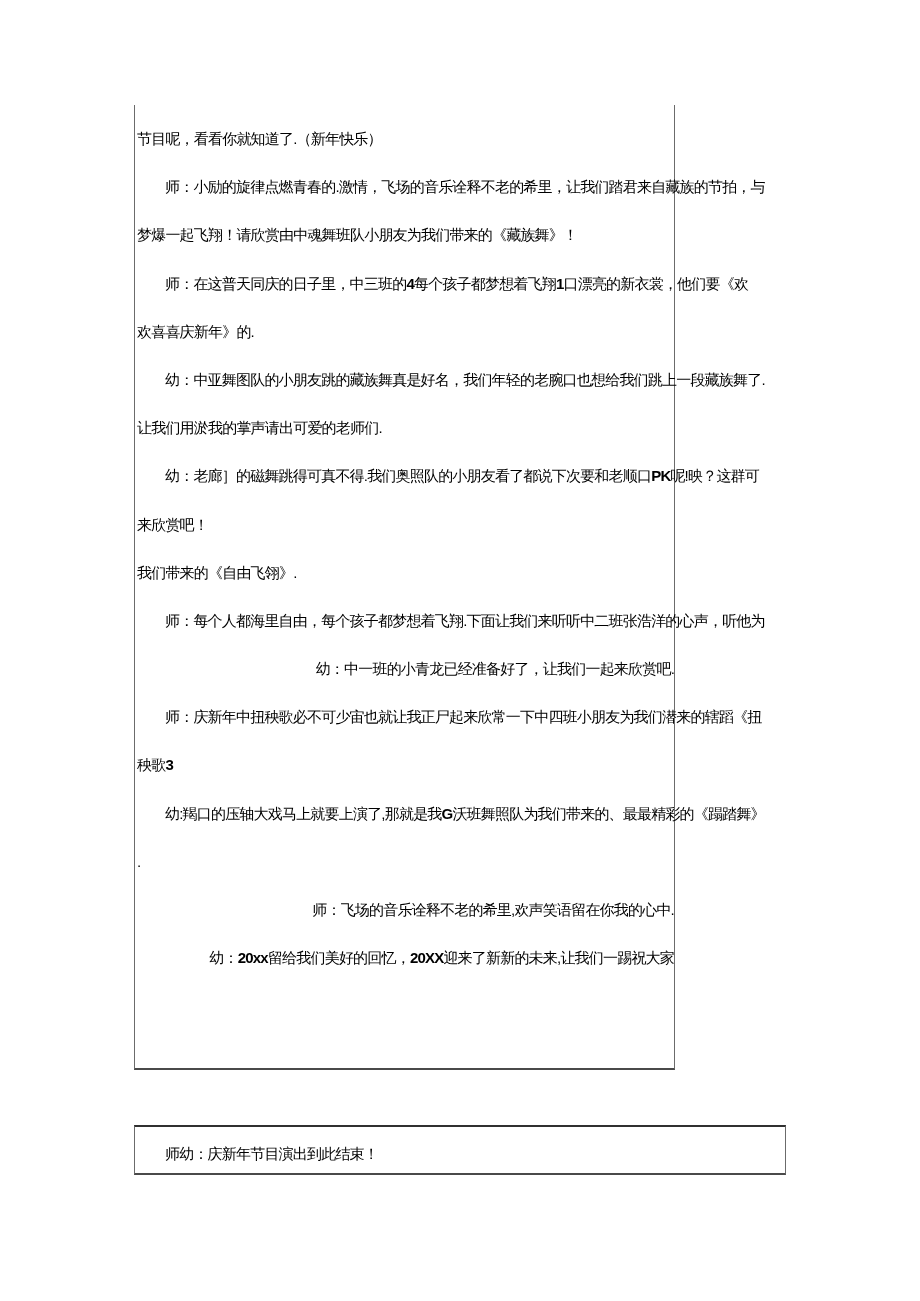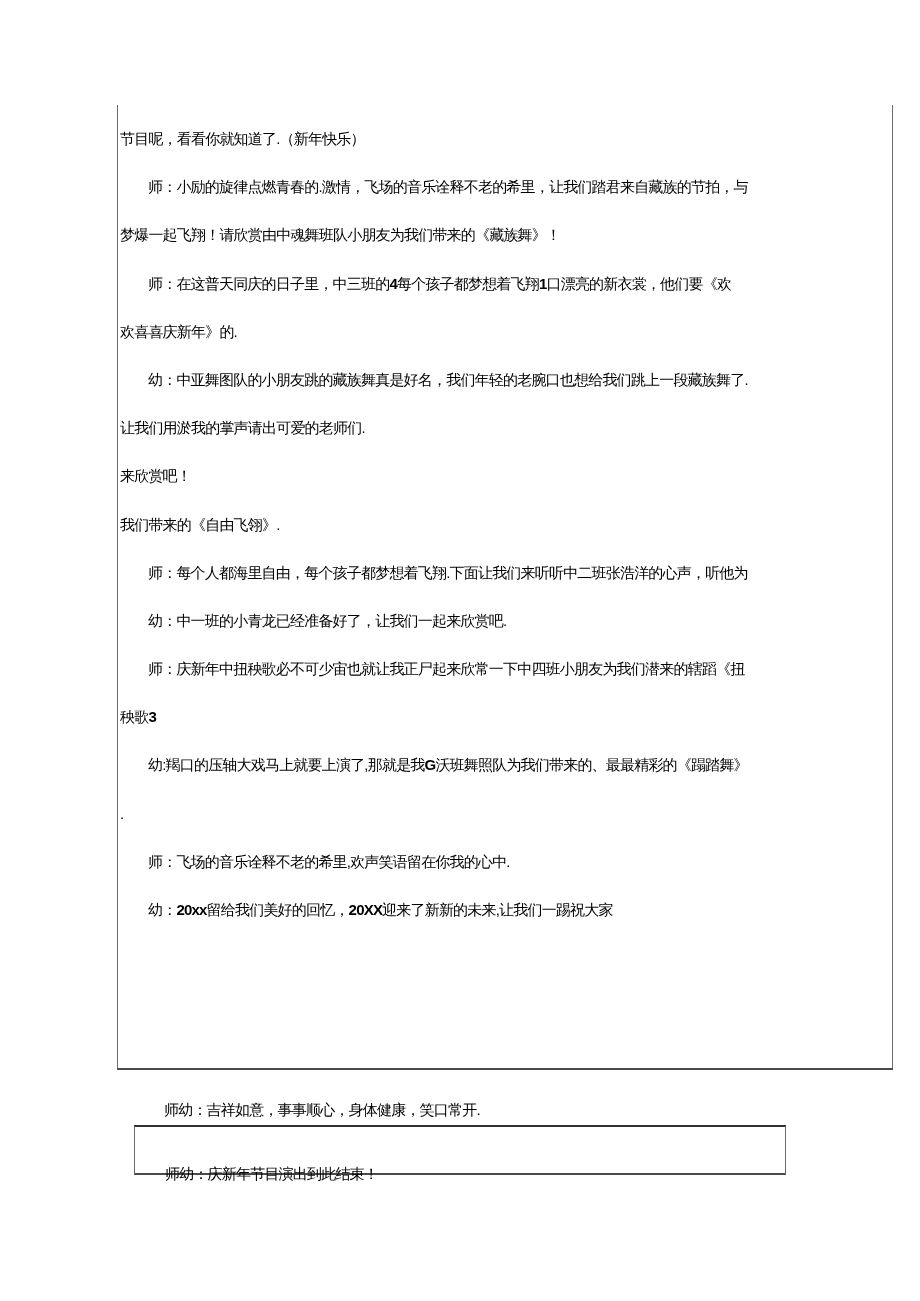--- a/index.html
+++ b/index.html
@@ -11,23 +11,23 @@
     position: relative;
     width: 920px;
     height: 1301px;
     background: #ffffff;
     font-family: "Liberation Sans", sans-serif;
     color: #000000;
     overflow: hidden;
   }
   .main-box {
     position: absolute;
-    left: 117px;
+    left: 134px;
     top: 105px;
-    width: 776px;
+    width: 541px;
     height: 965px;
     box-sizing: border-box;
     border-left: 1px solid #6b6b6b;
     border-right: 1px solid #6b6b6b;
     border-bottom: 2px solid #4a4a4a;
     overflow: visible;
   }
   .main-box-content {
     padding-top: 10px;
   }
@@ -35,20 +35,21 @@
     height: 48.2px;
     line-height: 48.2px;
     white-space: nowrap;
     font-size: 15px;
     letter-spacing: -0.8px;
     padding-left: 2px;
     color: #000000;
   }
   .line.indent {
     padding-left: 30px;
+    text-align: right;
   }
   .line b {
     font-weight: bold;
   }
   .closing-line {
     position: absolute;
     left: 134px;
     top: 1090px;
     width: 652px;
     height: 40px;
@@ -70,49 +71,48 @@
     border-top: 2px solid #303030;
     border-bottom: 2px solid #4a4a4a;
   }
   .end-box-line {
     padding-left: 30px;
     padding-top: 8px;
     line-height: 38px;
     white-space: nowrap;
     font-size: 15px;
     letter-spacing: -0.8px;
-    margin-top: 20px;
   }
 </style>
 </head>
 <body>
 
 <div class="page">
 
   <div class="main-box">
     <div class="main-box-content" id="main-box-content">
         <div class="line"><span>节目呢，看看你就知道了.（新年快乐）</span></div>
         <div class="line indent"><span>师：小励的旋律点燃青春的.激情，飞场的音乐诠释不老的希里，让我们踏君来自藏族的节拍，与</span></div>
         <div class="line"><span>梦爆一起飞翔！请欣赏由中魂舞班队小朋友为我们带来的《藏族舞》！</span></div>
         <div class="line indent"><span>师：在这普天同庆的日子里，中三班的</span><b>4</b><span>每个孩子都梦想着飞翔</span><b>1</b><span>口漂亮的新衣裳，他们要《欢</span></div>
         <div class="line"><span>欢喜喜庆新年》的.</span></div>
         <div class="line indent"><span>幼：中亚舞图队的小朋友跳的藏族舞真是好名，我们年轻的老腕口也想给我们跳上一段藏族舞了.</span></div>
         <div class="line"><span>让我们用淤我的掌声请出可爱的老师们.</span></div>
+        <div class="line indent"><span>幼：老廊］的磁舞跳得可真不得.我们奥照队的小朋友看了都说下次要和老顺口</span><b>PK</b><span>呢!映？这群可</span></div>
         <div class="line"><span>来欣赏吧！</span></div>
         <div class="line"><span>我们带来的《自由飞翎》.</span></div>
         <div class="line indent"><span>师：每个人都海里自由，每个孩子都梦想着飞翔.下面让我们来听听中二班张浩洋的心声，听他为</span></div>
         <div class="line indent"><span>幼：中一班的小青龙已经准备好了，让我们一起来欣赏吧.</span></div>
         <div class="line indent"><span>师：庆新年中扭秧歌必不可少宙也就让我正尸起来欣常一下中四班小朋友为我们潜来的辖蹈《扭</span></div>
         <div class="line"><span>秧歌</span><b>3</b></div>
         <div class="line indent"><span>幼:羯口的压轴大戏马上就要上演了,那就是我</span><b>G</b><span>沃班舞照队为我们带来的、最最精彩的《蹋踏舞》</span></div>
         <div class="line"><span>.</span></div>
         <div class="line indent"><span>师：飞场的音乐诠释不老的希里,欢声笑语留在你我的心中.</span></div>
         <div class="line indent"><span>幼：</span><b>20xx</b><span>留给我们美好的回忆，</span><b>20XX</b><span>迎来了新新的未来,让我们一踢祝大家</span></div>
       </div>
   </div>
 
-  <div class="closing-line">师幼：吉祥如意，事事顺心，身体健康，笑口常开.</div>
 
   <div class="end-box">
     <div class="end-box-line">师幼：庆新年节目演出到此结束！</div>
   </div>
 
 </div>
 
 </body></html>

